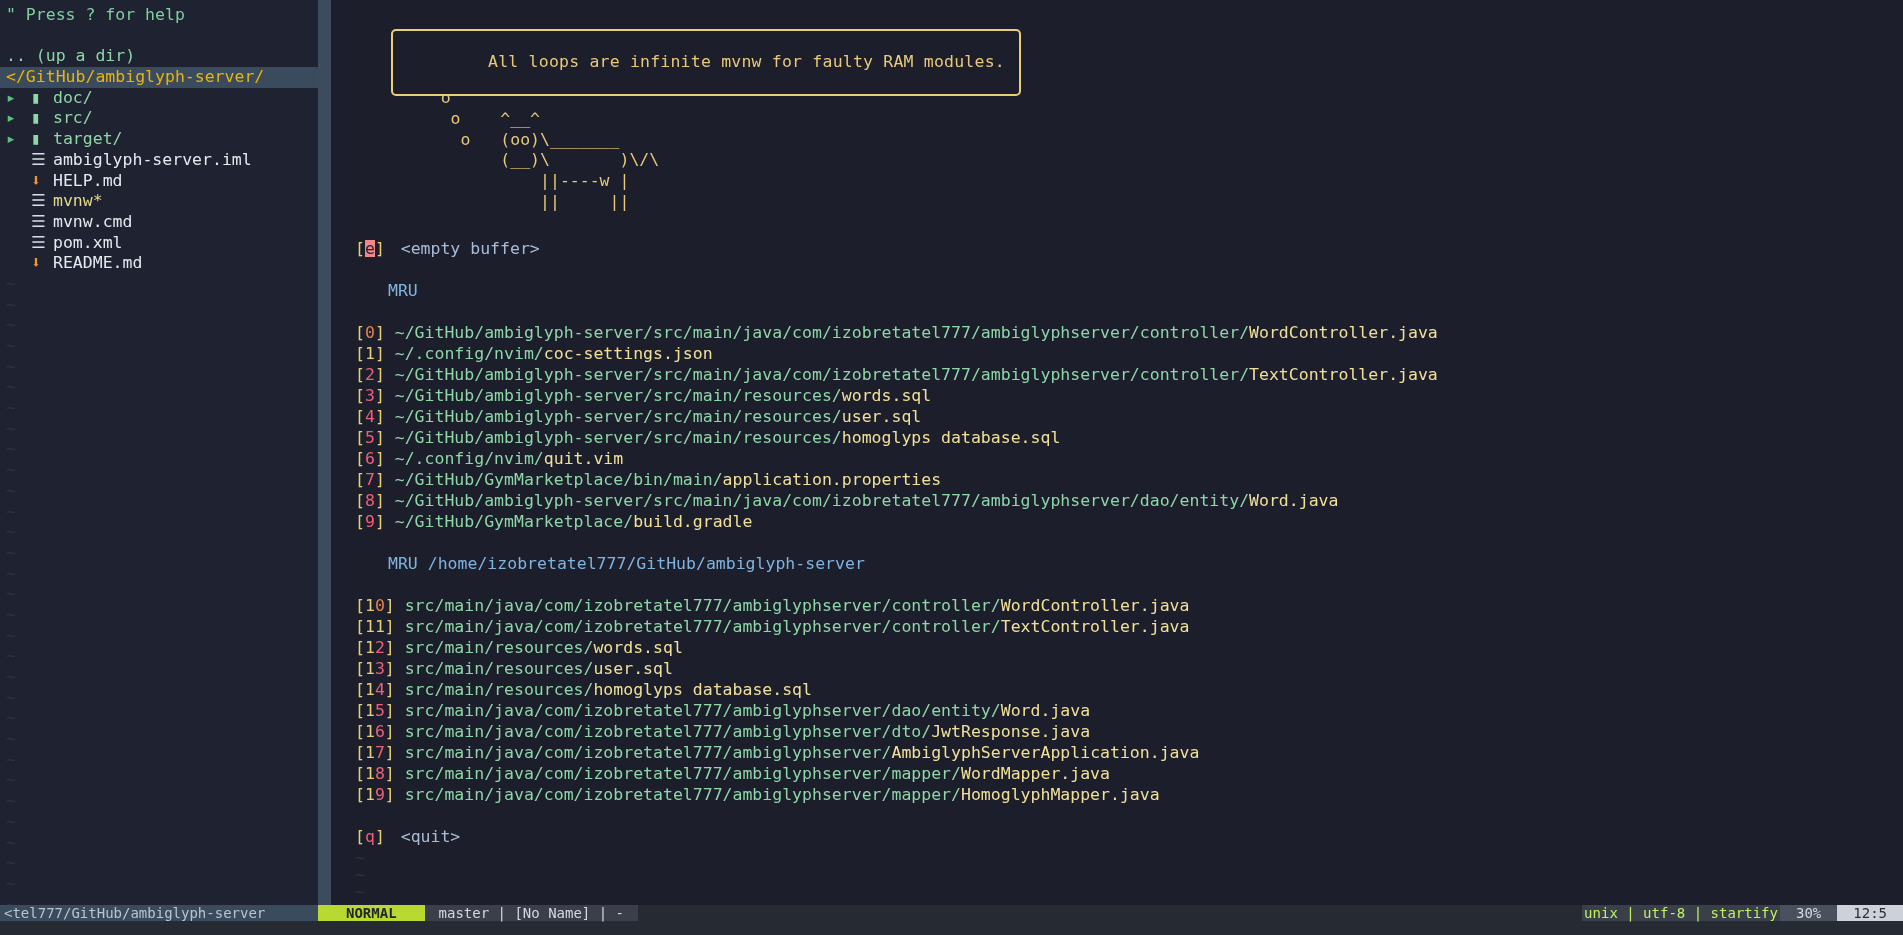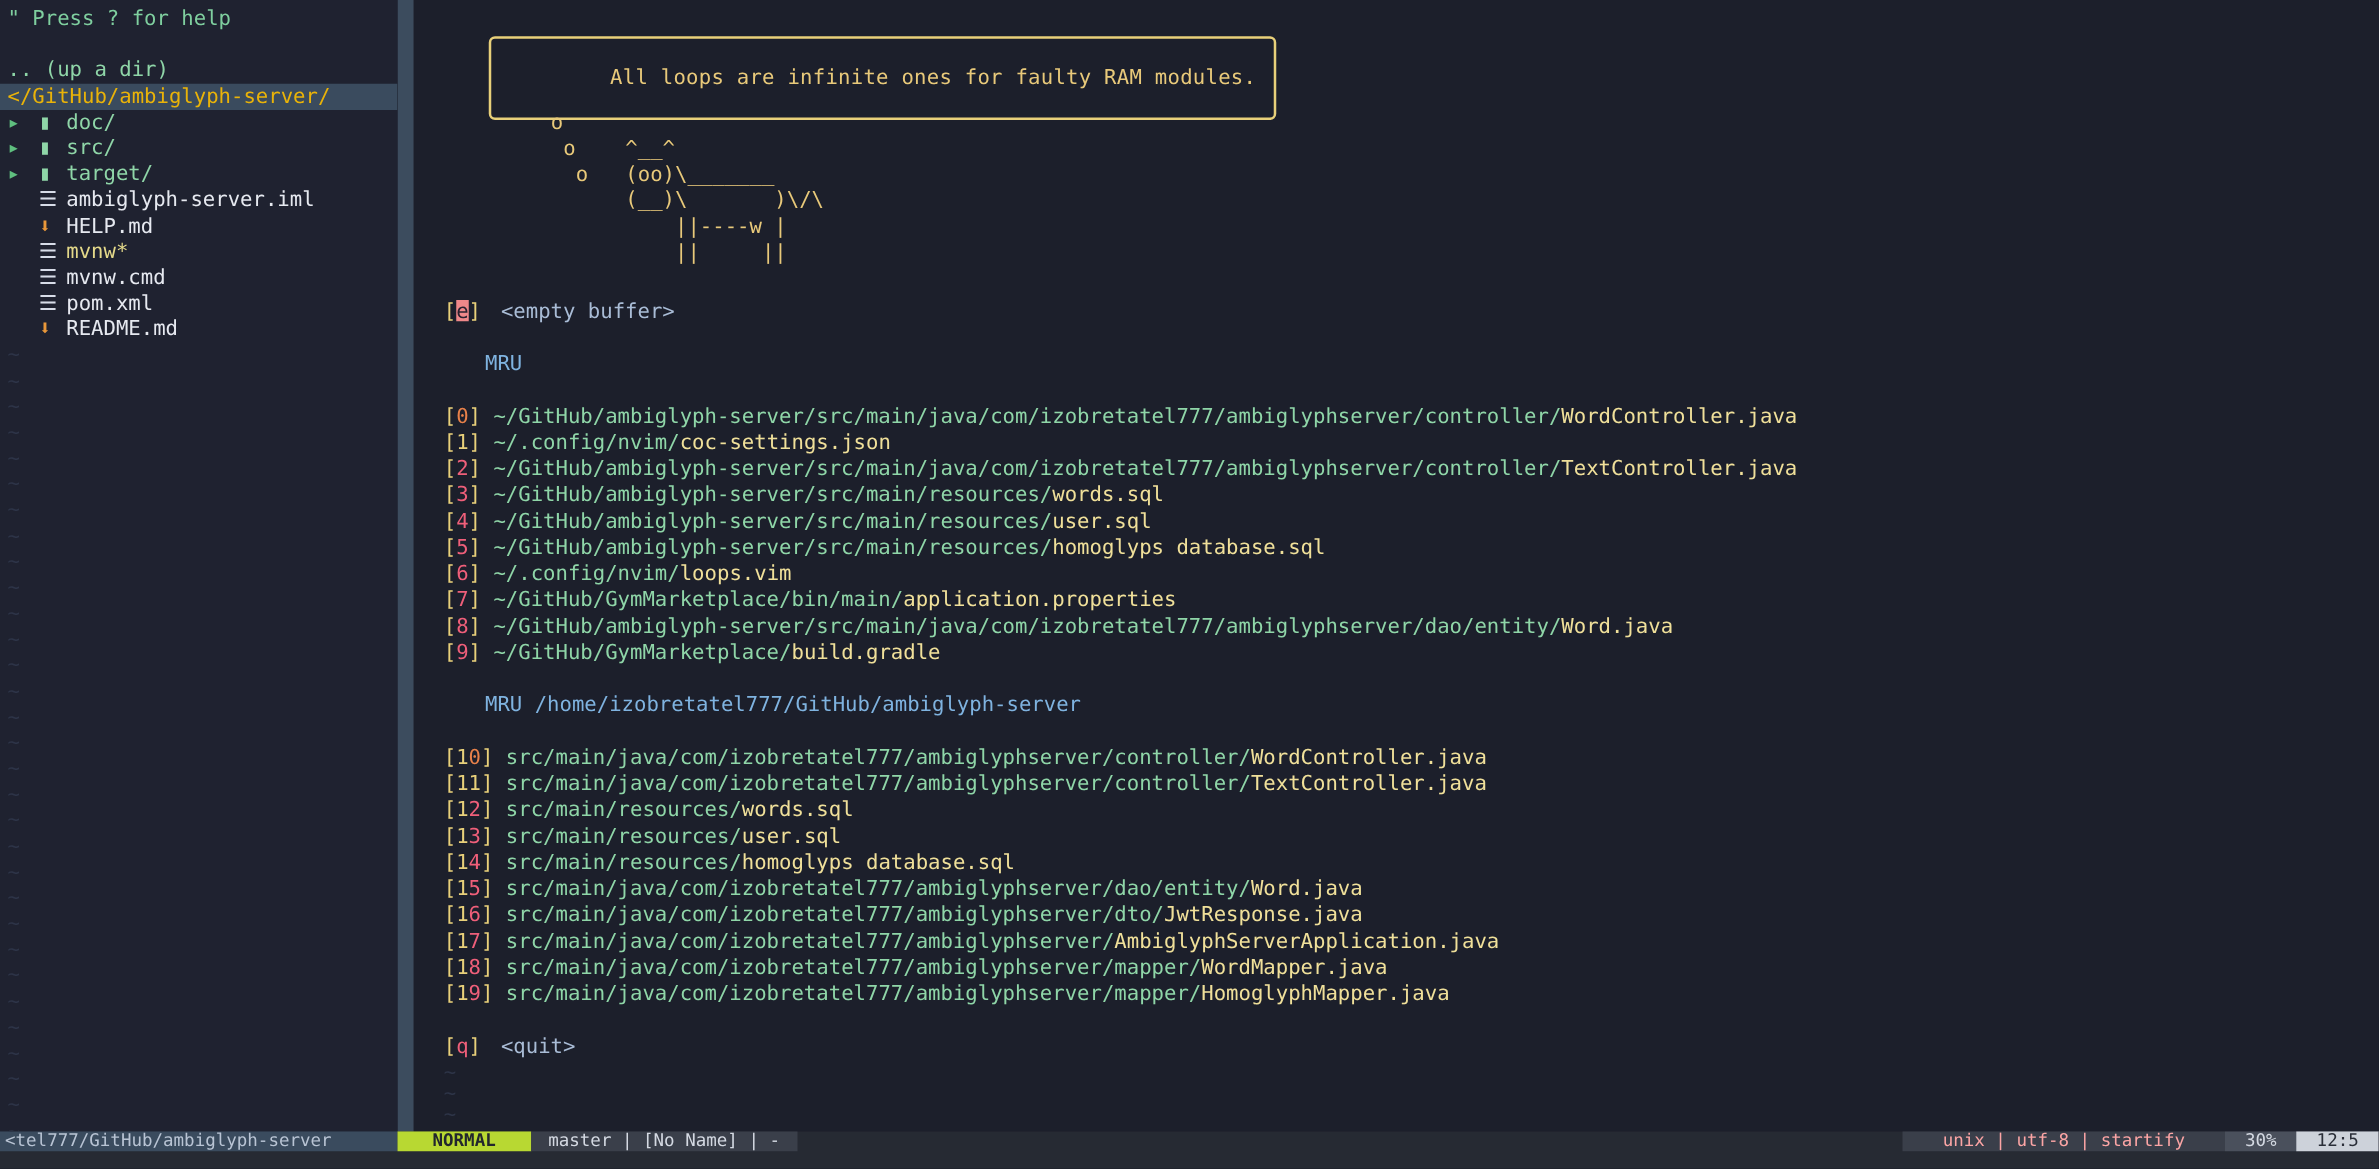--- a/index.html
+++ b/index.html
@@ -87,21 +87,21 @@
   
   #statusline {
     height:30px; flex:0 0 30px; display:flex; align-items:flex-start;
     font-size:14px; background:#262a33;
   }
   .sl { display:flex; align-items:center; white-space:pre; }
   #sl-tree-path { width:318px; flex:0 0 318px; background:#3a4b5e; color:#b9c4d4; padding-left:4px; overflow:hidden; }
   #sl-mode { background:#b8d832; color:#22262e; font-weight:bold; padding:0 28px; }
   #sl-info { background:#3a3f4a; color:#d4d9e2; padding:0 14px; }
   #sl-mid  { flex:1 1 auto; background:#262a33; }
-  #sl-right { background:#3a3f4a; color:#fca5a5; padding:0 32px; }
+  #sl-right { background:#3a3f4a; color:#bef264; padding:0 2px; }
   #sl-pct   { background:#4a505c; color:#d4d9e2; padding:0 16px; }
   #sl-pos   { background:#cdd2da; color:#2a2e38; padding:0 16px; }
 </style>
 </head>
 <body>
 
 <div id="app">
   <div id="body-row">
 
     <div id="sidebar">
@@ -153,21 +153,21 @@
           <div class="tree-tilde">~</div>
           <div class="tree-tilde">~</div>
         </div>
     </div>
 
     <div id="vsplit"></div>
 
     <div id="main">
 
       <div id="quote-box">
-        <span>All loops are infinite ones for faulty RAM modules.</span>
+        <span>All loops are infinite mvnw for faulty RAM modules.</span>
       </div>
 
       <pre id="cow">     o
       o    ^__^
        o   (oo)\_______
            (__)\       )\/\
                ||----w |
                ||     ||</pre>
 
       <div id="startify-list">
@@ -183,21 +183,21 @@
 
         <div class="row">&nbsp;</div>
 
         <div id="mru-global">
             <div class="row"><span class="idx">[</span><span><span class="idx-d0">0</span></span><span class="idx">]</span><span> </span><span class="dirpart">~/GitHub/ambiglyph-server/src/main/java/com/izobretatel777/ambiglyphserver/controller/</span><span class="filepart">WordController.java</span></div>
             <div class="row"><span class="idx">[</span><span><span class="idx-d1">1</span></span><span class="idx">]</span><span> </span><span class="dirpart">~/.config/nvim/</span><span class="filepart">coc-settings.json</span></div>
             <div class="row"><span class="idx">[</span><span><span class="idx-d2">2</span></span><span class="idx">]</span><span> </span><span class="dirpart">~/GitHub/ambiglyph-server/src/main/java/com/izobretatel777/ambiglyphserver/controller/</span><span class="filepart">TextController.java</span></div>
             <div class="row"><span class="idx">[</span><span><span class="idx-d3">3</span></span><span class="idx">]</span><span> </span><span class="dirpart">~/GitHub/ambiglyph-server/src/main/resources/</span><span class="filepart">words.sql</span></div>
             <div class="row"><span class="idx">[</span><span><span class="idx-d4">4</span></span><span class="idx">]</span><span> </span><span class="dirpart">~/GitHub/ambiglyph-server/src/main/resources/</span><span class="filepart">user.sql</span></div>
             <div class="row"><span class="idx">[</span><span><span class="idx-d5">5</span></span><span class="idx">]</span><span> </span><span class="dirpart">~/GitHub/ambiglyph-server/src/main/resources/</span><span class="filepart">homoglyps database.sql</span></div>
-            <div class="row"><span class="idx">[</span><span><span class="idx-d6">6</span></span><span class="idx">]</span><span> </span><span class="dirpart">~/.config/nvim/</span><span class="filepart">loops.vim</span></div>
+            <div class="row"><span class="idx">[</span><span><span class="idx-d6">6</span></span><span class="idx">]</span><span> </span><span class="dirpart">~/.config/nvim/</span><span class="filepart">quit.vim</span></div>
             <div class="row"><span class="idx">[</span><span><span class="idx-d7">7</span></span><span class="idx">]</span><span> </span><span class="dirpart">~/GitHub/GymMarketplace/bin/main/</span><span class="filepart">application.properties</span></div>
             <div class="row"><span class="idx">[</span><span><span class="idx-d8">8</span></span><span class="idx">]</span><span> </span><span class="dirpart">~/GitHub/ambiglyph-server/src/main/java/com/izobretatel777/ambiglyphserver/dao/entity/</span><span class="filepart">Word.java</span></div>
             <div class="row"><span class="idx">[</span><span><span class="idx-d9">9</span></span><span class="idx">]</span><span> </span><span class="dirpart">~/GitHub/GymMarketplace/</span><span class="filepart">build.gradle</span></div>
           </div>
 
         <div class="row">&nbsp;</div>
 
         <div class="row mru-head">MRU /home/izobretatel777/GitHub/ambiglyph-server</div>
 
         <div class="row">&nbsp;</div>

